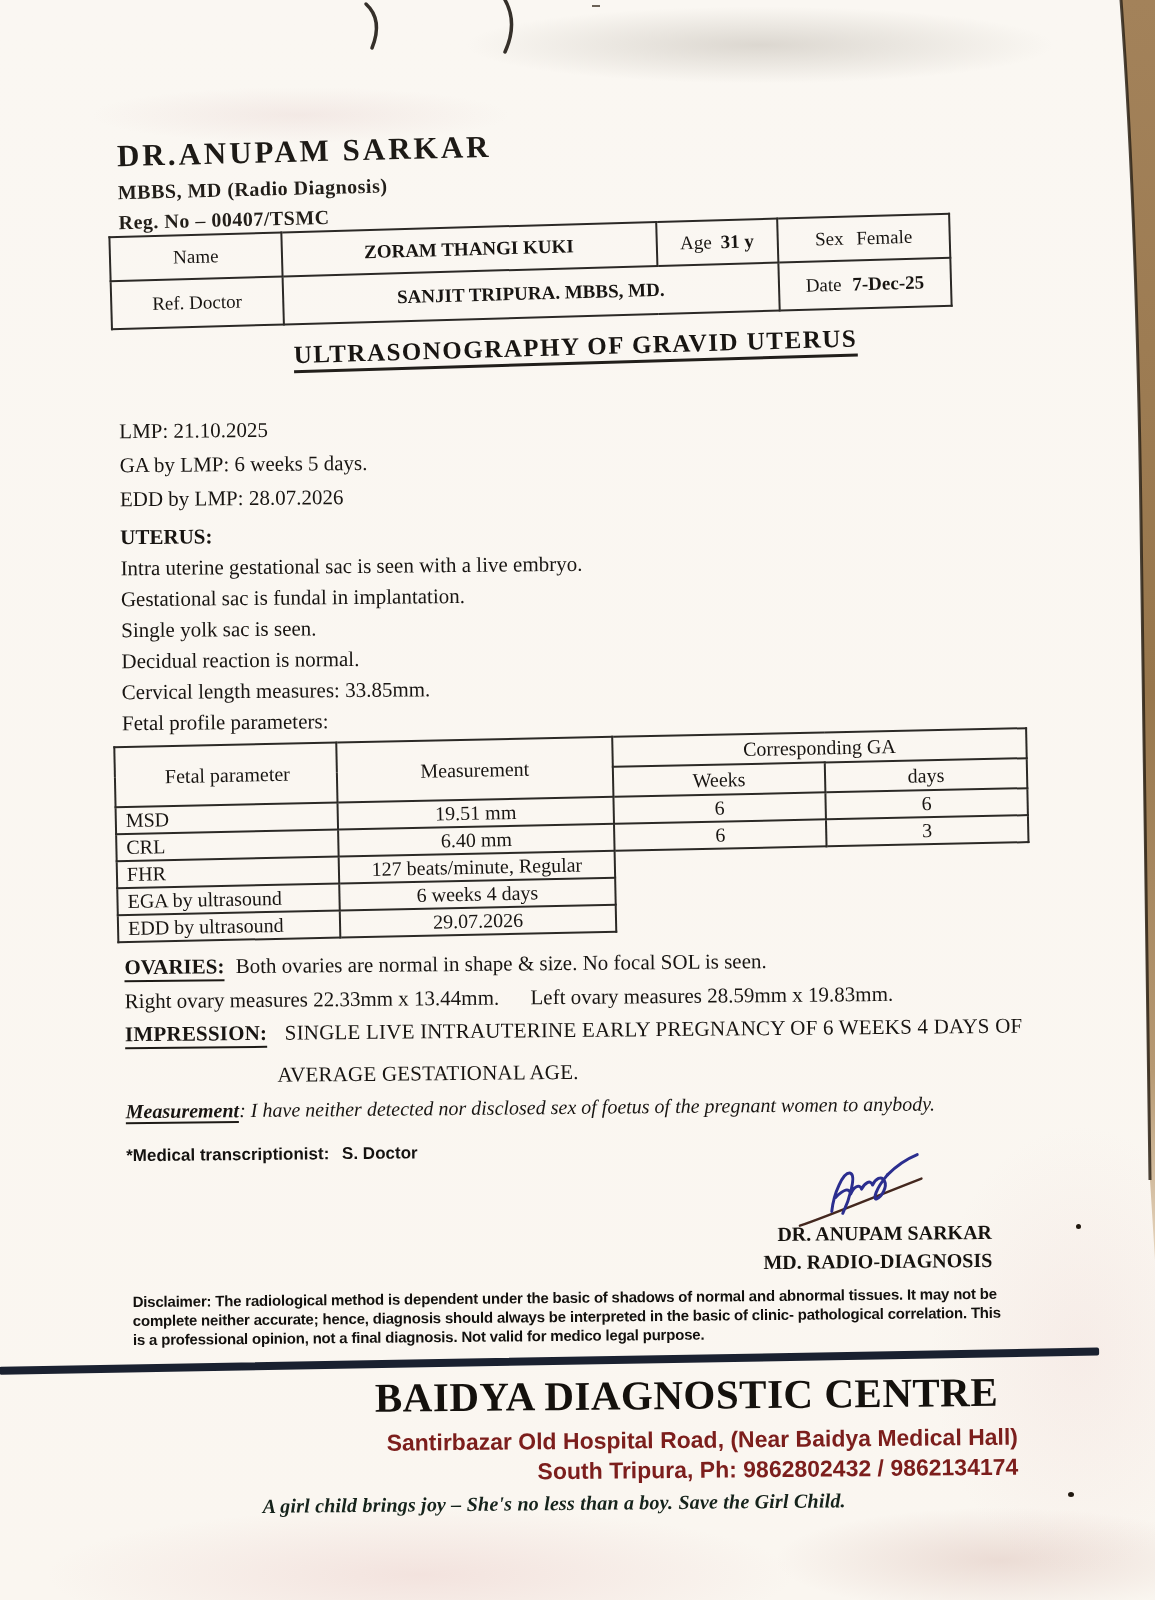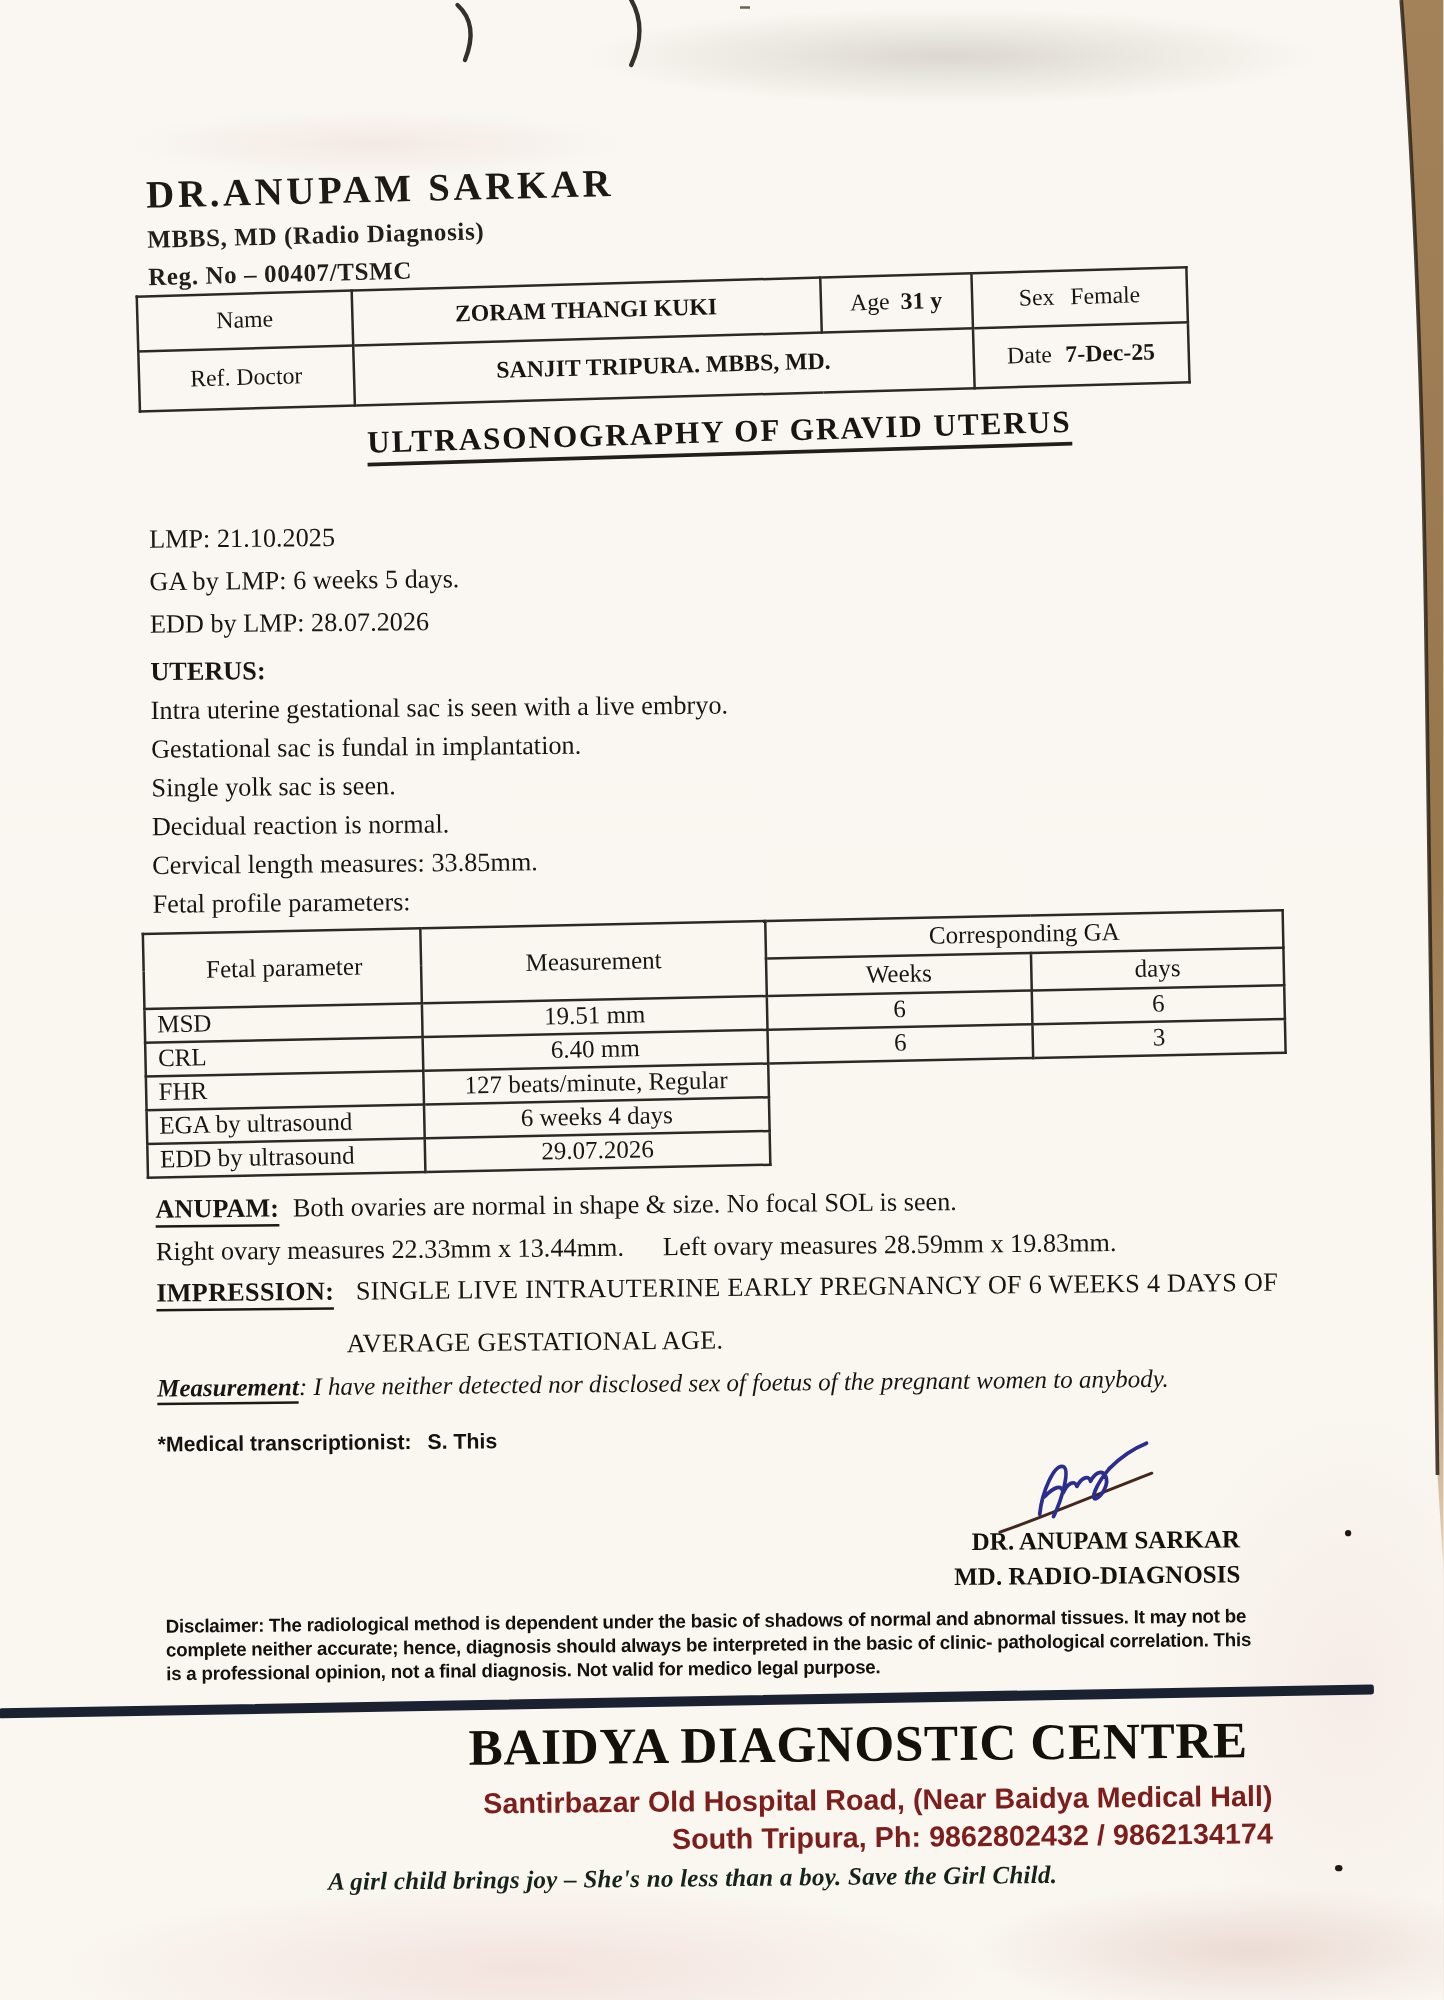--- a/index.html
+++ b/index.html
@@ -193,21 +193,21 @@
       <tr class="drow">
         <td class="pcol">EDD  by ultrasound</td>
         <td class="mcol">29.07.2026</td>
         <td colspan="2" class="noborder"></td>
       </tr>
     </tbody>
       </table>
 
     <div class="abs bodyline" style="left:123px;top:946px;line-height:34px;">
       <div>
-        <span class="b u">ANUPAM:</span>
+        <span class="b u">OVARIES:</span>
         <span style="margin-left:6px;">Both ovaries are normal in shape &amp; size. No focal SOL is seen.</span>
       </div>
       <div>
         <span>Right ovary measures 22.33mm x 13.44mm.</span>
         <span style="margin-left:26px;">Left ovary measures 28.59mm x 19.83mm.</span>
       </div>
     </div>
 
     <div class="abs" style="left:123px;top:1018px;">
       <div class="imp-line">
@@ -216,21 +216,21 @@
       </div>
       <div class="imp-line" style="margin-top:17px;margin-left:152px;">AVERAGE GESTATIONAL AGE.</div>
     </div>
 
     <div class="abs decl" style="left:123px;top:1096px;">
       <span class="h">Measurement</span><span>: I have neither detected nor disclosed sex of foetus of the pregnant women to anybody.</span>
     </div>
 
     <div class="abs trans" style="left:123px;top:1142px;">
       <span>*Medical transcriptionist:</span>
-      <span style="margin-left:8px;">S. This</span>
+      <span style="margin-left:8px;">S. Doctor</span>
     </div>
 
     <svg class="abs" style="left:790px;top:1152px;" width="160" height="86">
       <path d="M6,76 C36,66 70,52 128,30" fill="none" stroke="#44281f" stroke-width="2.4" stroke-linecap="round"></path>
       <path d="M38,62 C40,44 50,22 57,24 C63,26 56,50 49,64 M42,48 C50,40 56,38 57,45 C60,38 66,34 68,40 C71,34 77,30 79,36 C82,30 88,26 91,32 C94,38 88,48 83,50 C79,51 82,40 94,26" fill="none" stroke="#2b2e8f" stroke-width="3" stroke-linecap="round" stroke-linejoin="round"></path>
       <path d="M94,26 C104,16 114,10 124,6" fill="none" stroke="#2b2e8f" stroke-width="3" stroke-linecap="round"></path>
     </svg>
     <div class="abs sig-names" style="left:698px;top:1222px;">
       <div>DR. ANUPAM SARKAR</div>
       <div>MD. RADIO-DIAGNOSIS</div>

